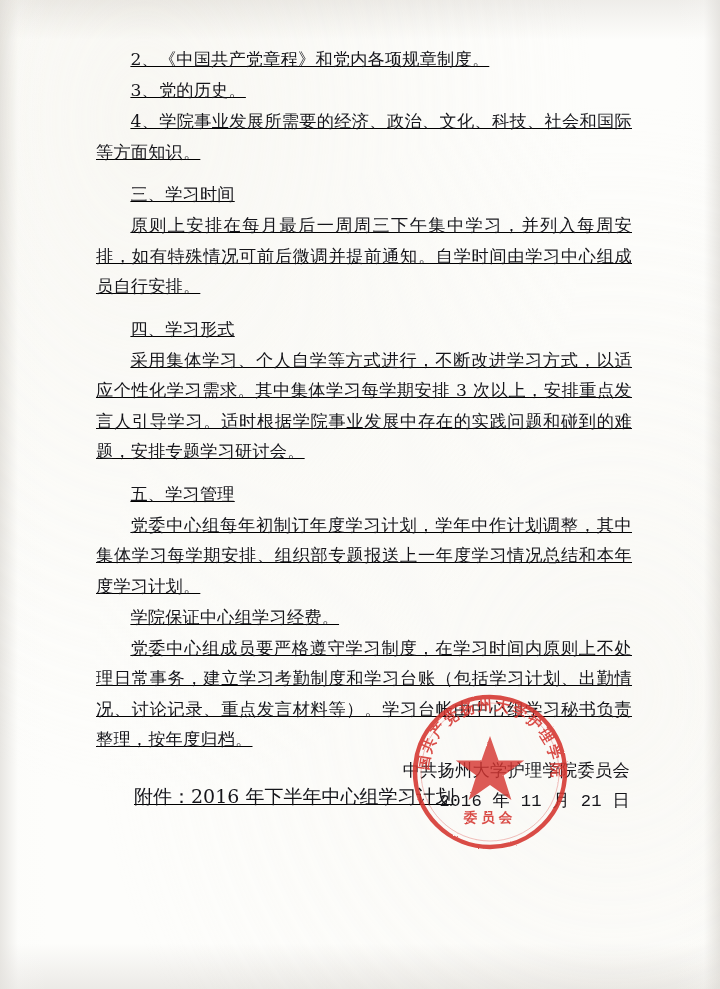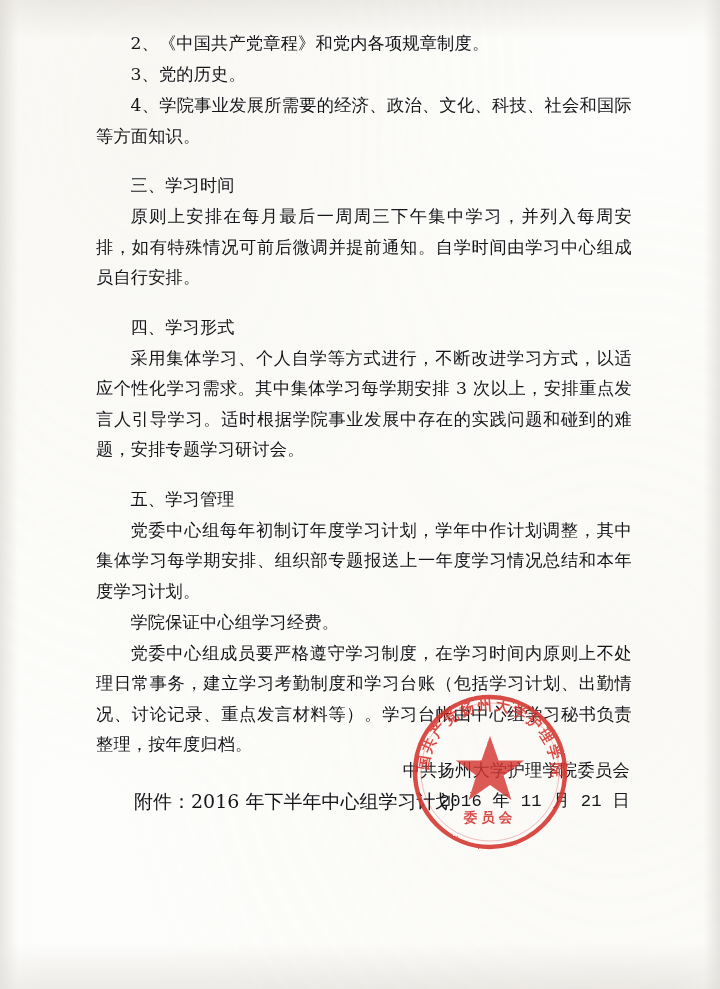--- a/index.html
+++ b/index.html
@@ -35,38 +35,39 @@
     background:
       radial-gradient(ellipse at 20% 12%, rgba(245,243,238,0.6) 0%, rgba(255,255,255,0) 55%),
       radial-gradient(ellipse at 85% 70%, rgba(246,244,240,0.5) 0%, rgba(255,255,255,0) 60%);
     mix-blend-mode: multiply;
     opacity: .8;
   }
 
   .content {
     position: absolute;
     left: 96px;
-    top: 28px;
+    top: 44px;
     width: 536px;
+    text-decoration: underline;
   }
 
   .para {
     font-size: 17.2px;
     line-height: 30.5px;
     color: #15151a;
     text-align: justify;
     text-justify: inter-ideograph;
     margin: 0 0 0.5px 0;
     letter-spacing: 0.2px;
   }
   .indent {
     text-indent: 2em;
   }
   .gap-top {
-    margin-top: 19px;
+    margin-top: 12px;
   }
 
   .attach {
     margin-top: 26px;
     text-indent: 2em;
     font-size: 19px;
     line-height: 30.5px;
     color: #15151a;
   }
 

